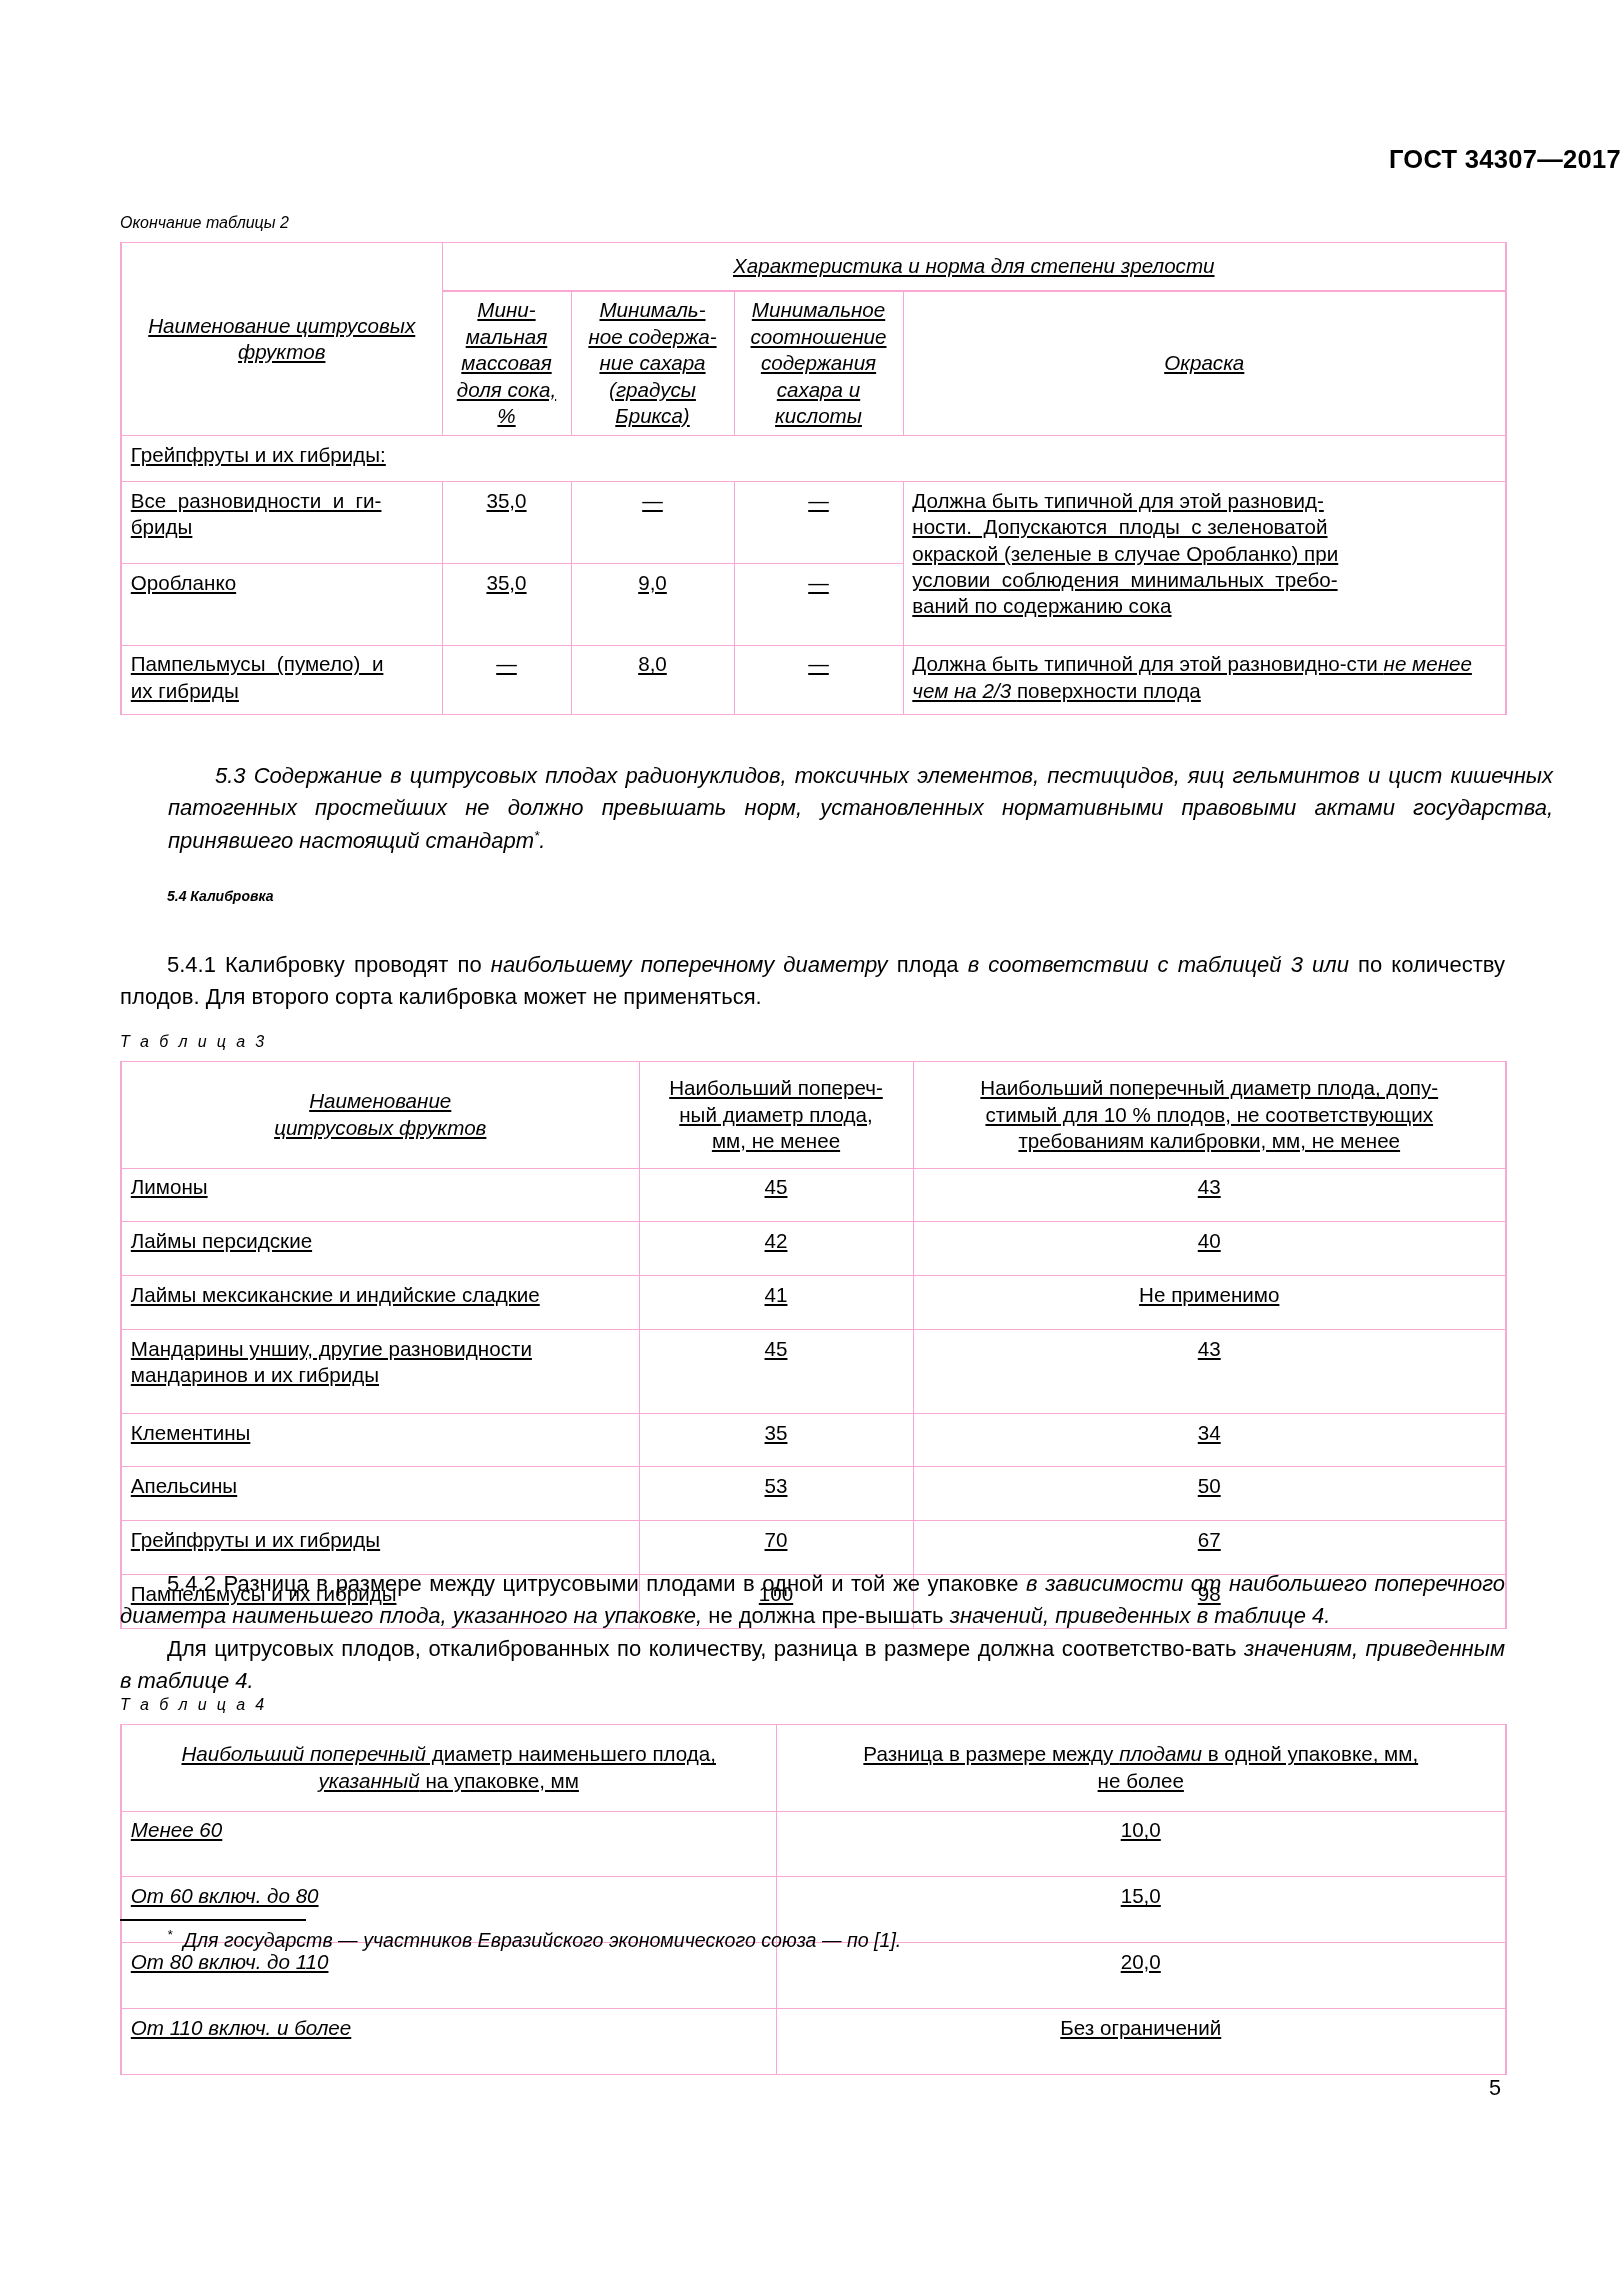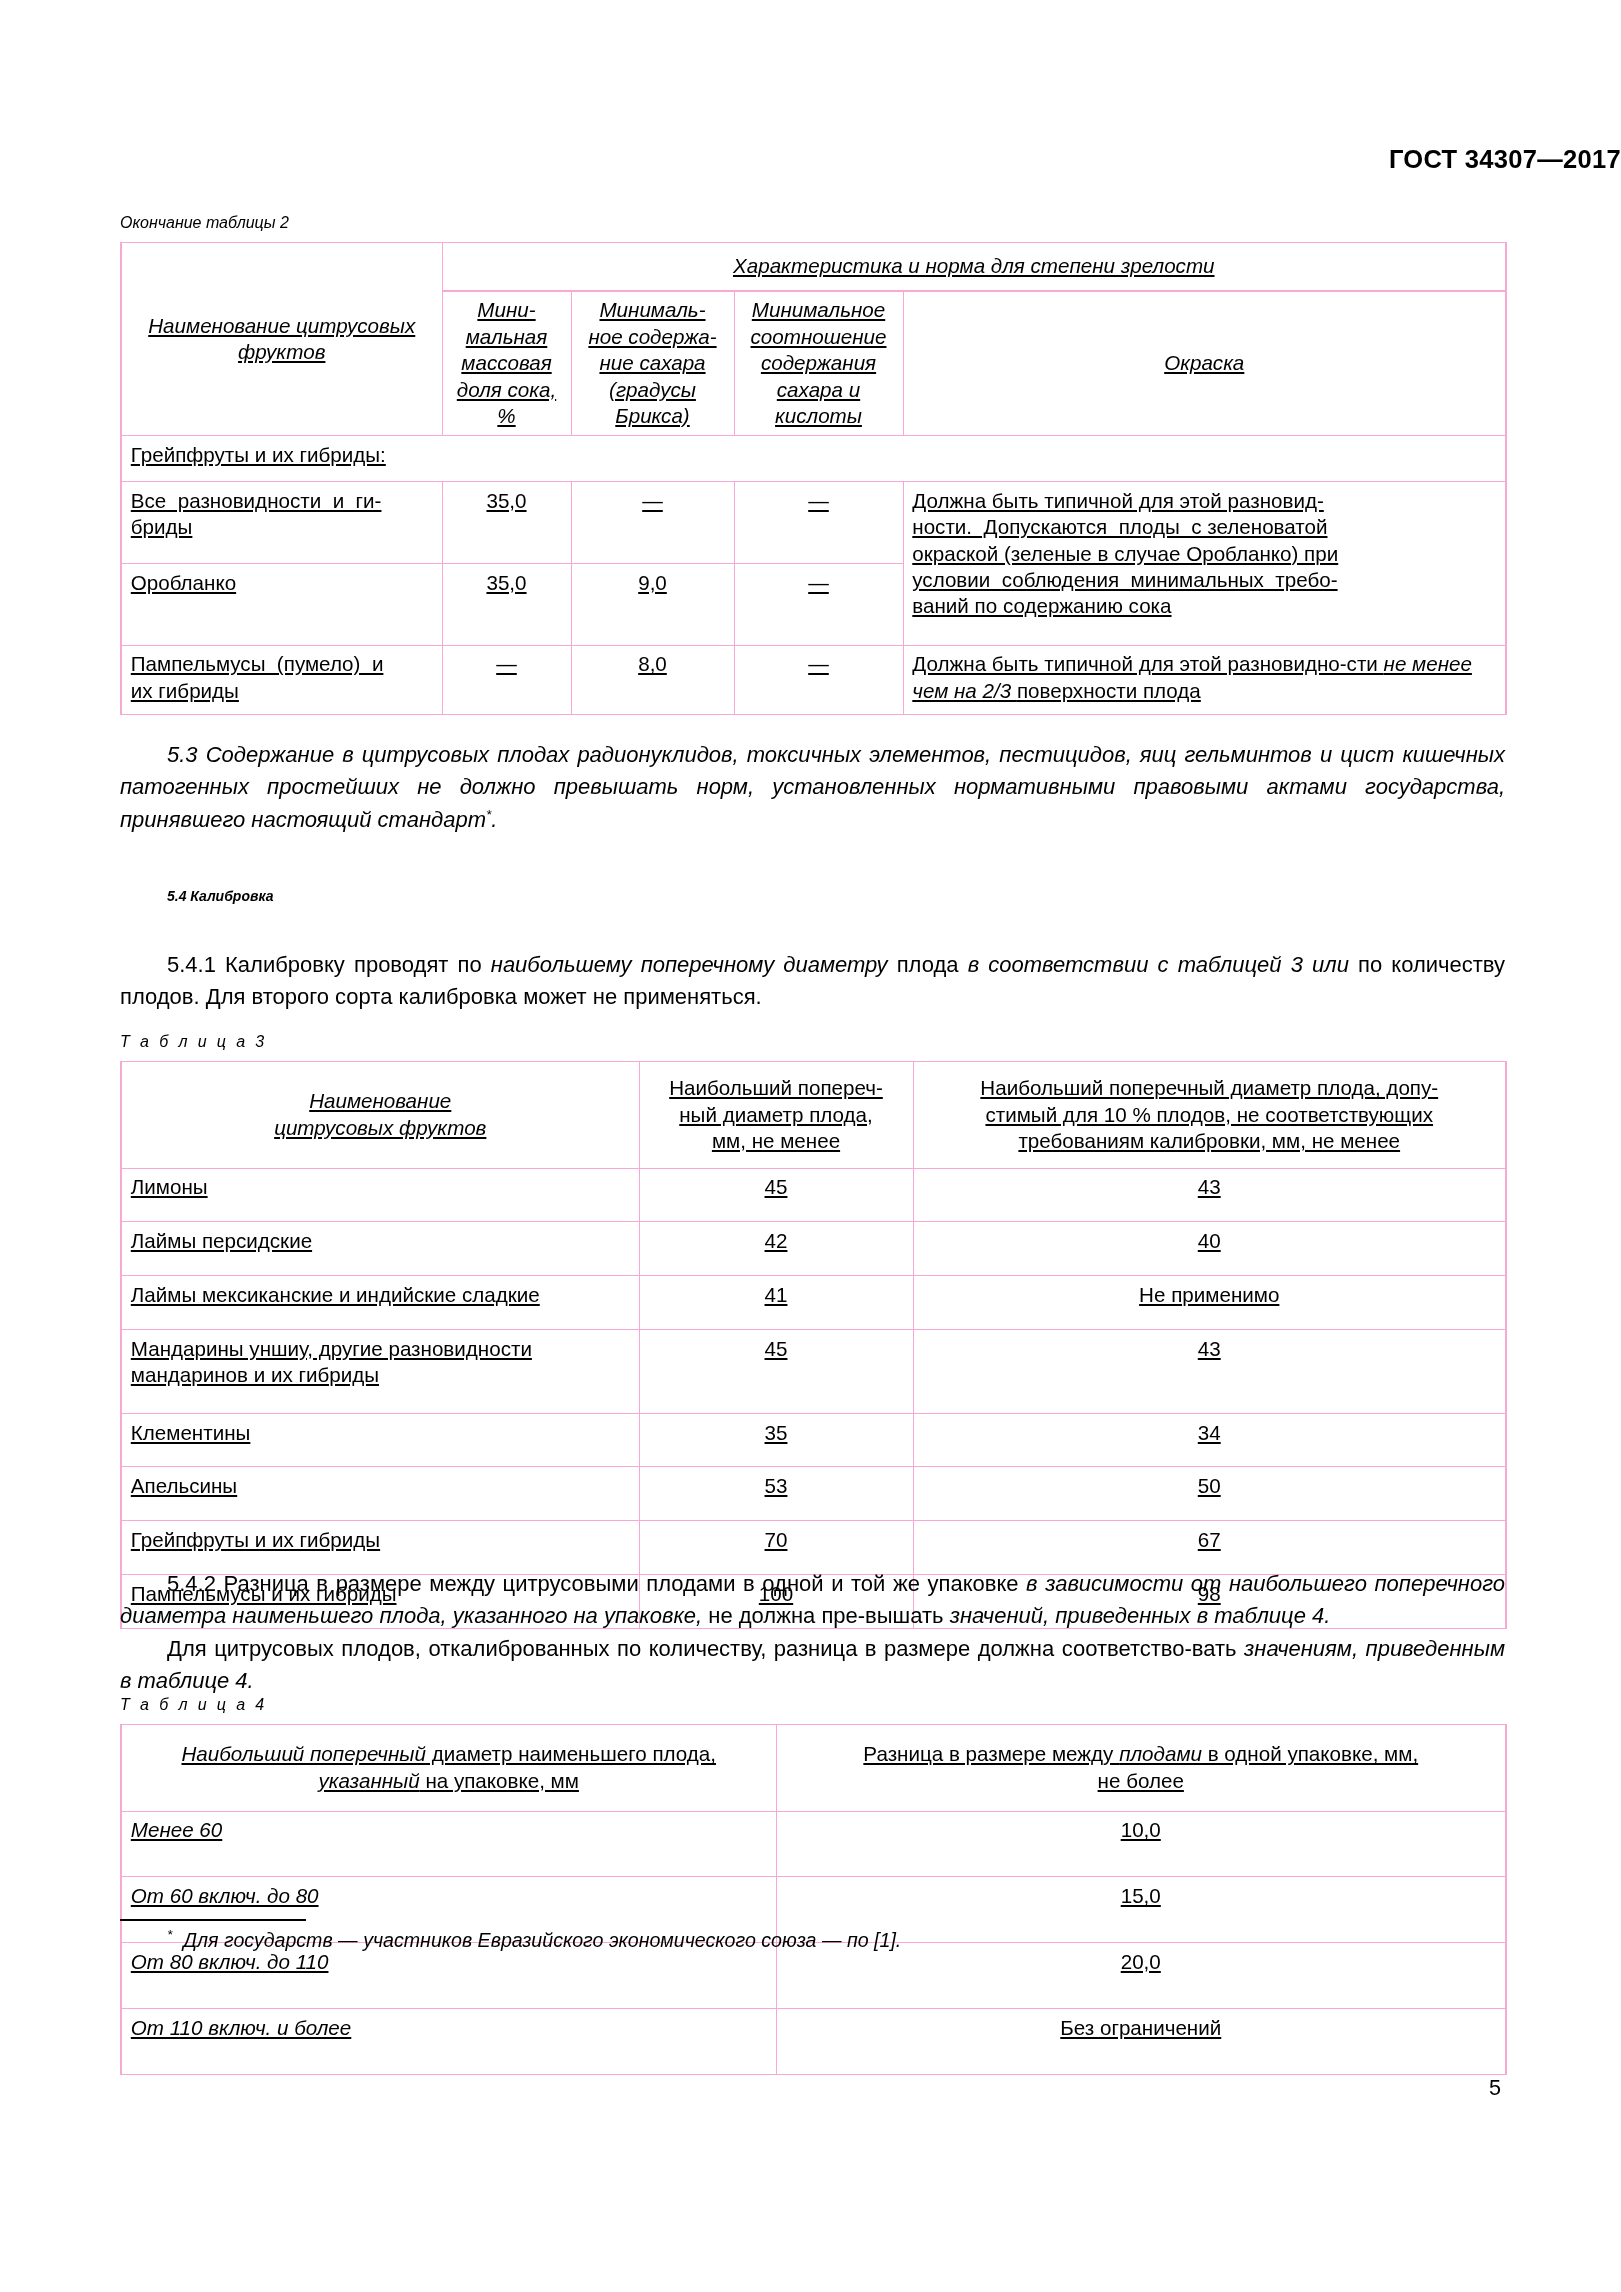--- a/index.html
+++ b/index.html
@@ -175,21 +175,21 @@
           <td class="thick-l just" style="height:57px;">Пампельмусы&nbsp;&nbsp;(пумело)&nbsp;&nbsp;и<br>их гибриды</td>
           <td class="ctr">—</td>
           <td class="ctr">8,0</td>
           <td class="ctr">—</td>
           <td class="thick-r"><span>Должна быть типичной для этой разновидно-сти </span><span class="it">не менее чем на 2/3 </span><span>поверхности плода</span></td>
         </tr>
       </tbody>
     </table>
   </div>
 
-  <div class="blk" style="top:739px;">
+  <div class="blk" style="top:760px;margin-left:48px;">
     <p class="para indent it"><span class="it">5.3 </span><span class="it">Содержание в цитрусовых плодах радионуклидов, токсичных элементов, пестицидов, яиц гельминтов и цист кишечных патогенных простейших не должно превышать норм, установленных нормативными правовыми актами государства, принявшего настоящий стандарт</span><sup class="fn">*</sup><span>.</span></p>
   </div>
 
   <div class="blk" style="top:888px;">
     <div class="sec-head">5.4 Калибровка</div>
   </div>
 
   <div class="blk" style="top:949px;">
     <p class="para indent"><span>5.4.1 Калибровку проводят по </span><span class="it">наибольшему поперечному диаметру</span><span> плода </span><span class="it">в соответствии с таблицей 3 или</span><span> по количеству плодов. Для второго сорта калибровка может не применяться.</span></p>
   </div>

